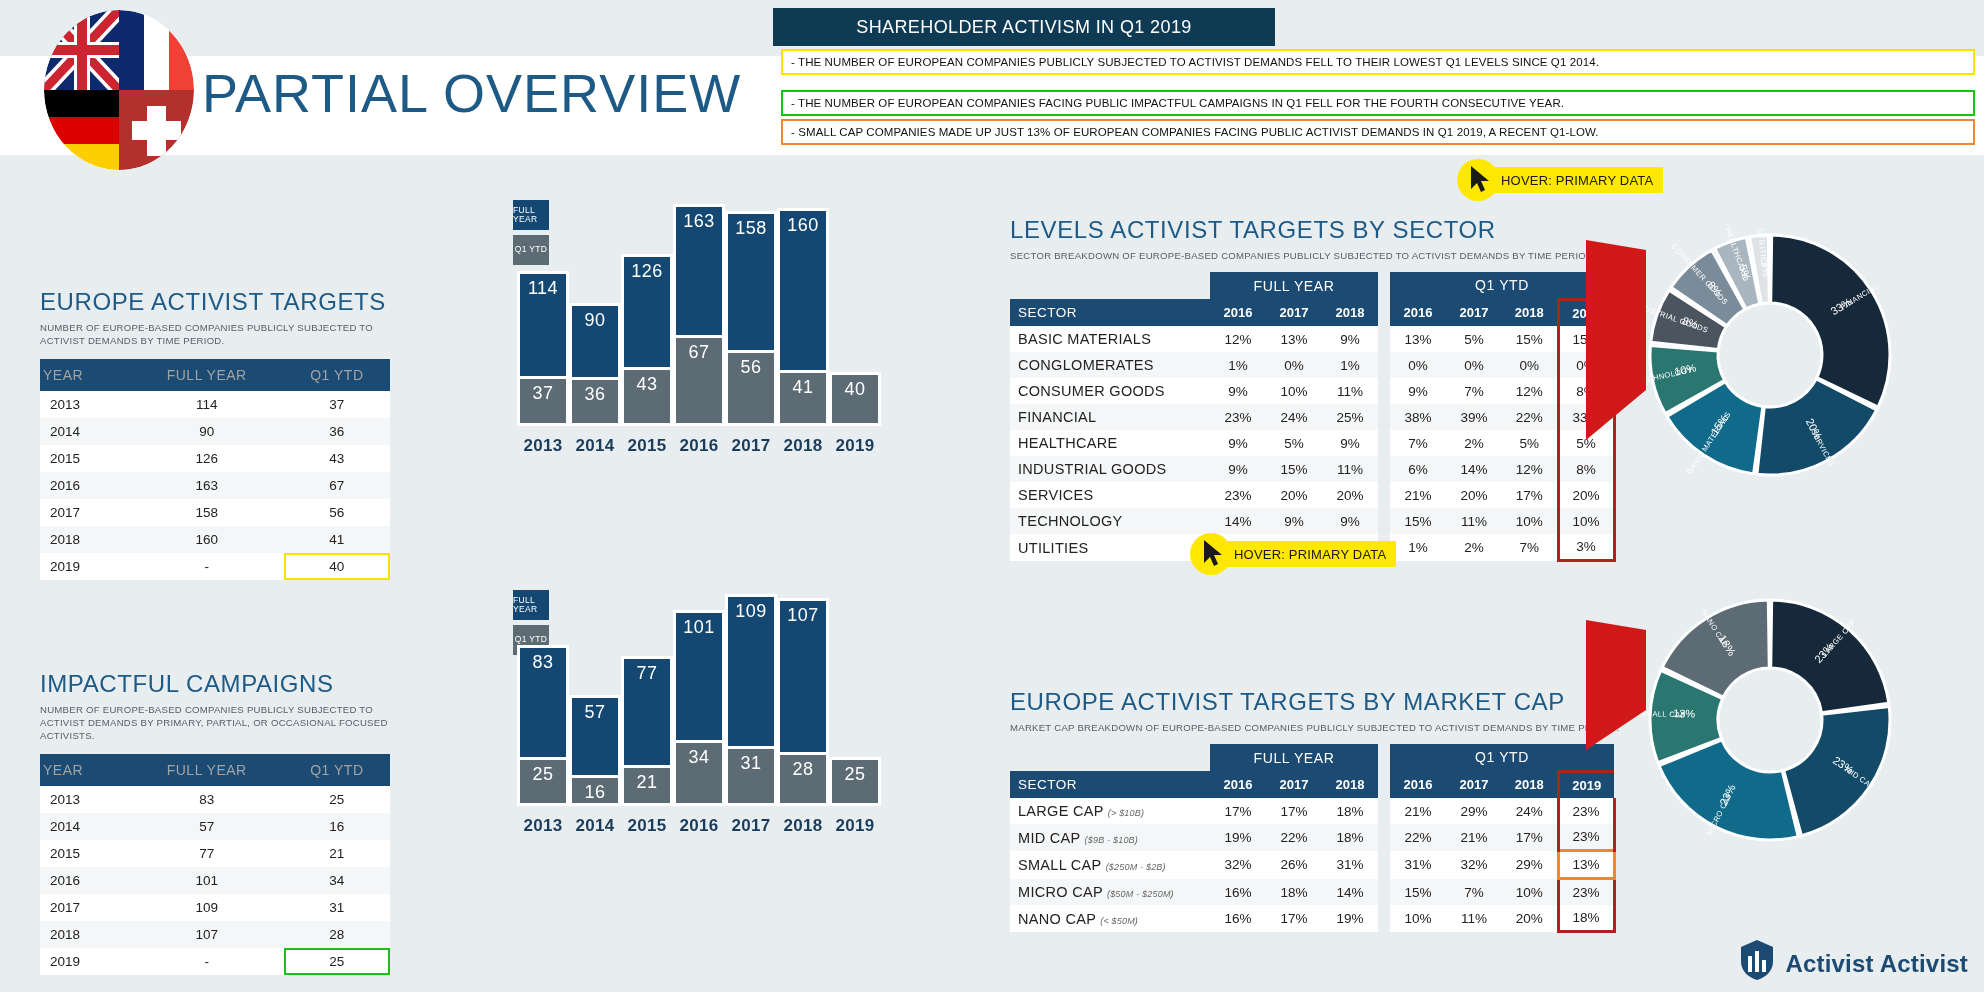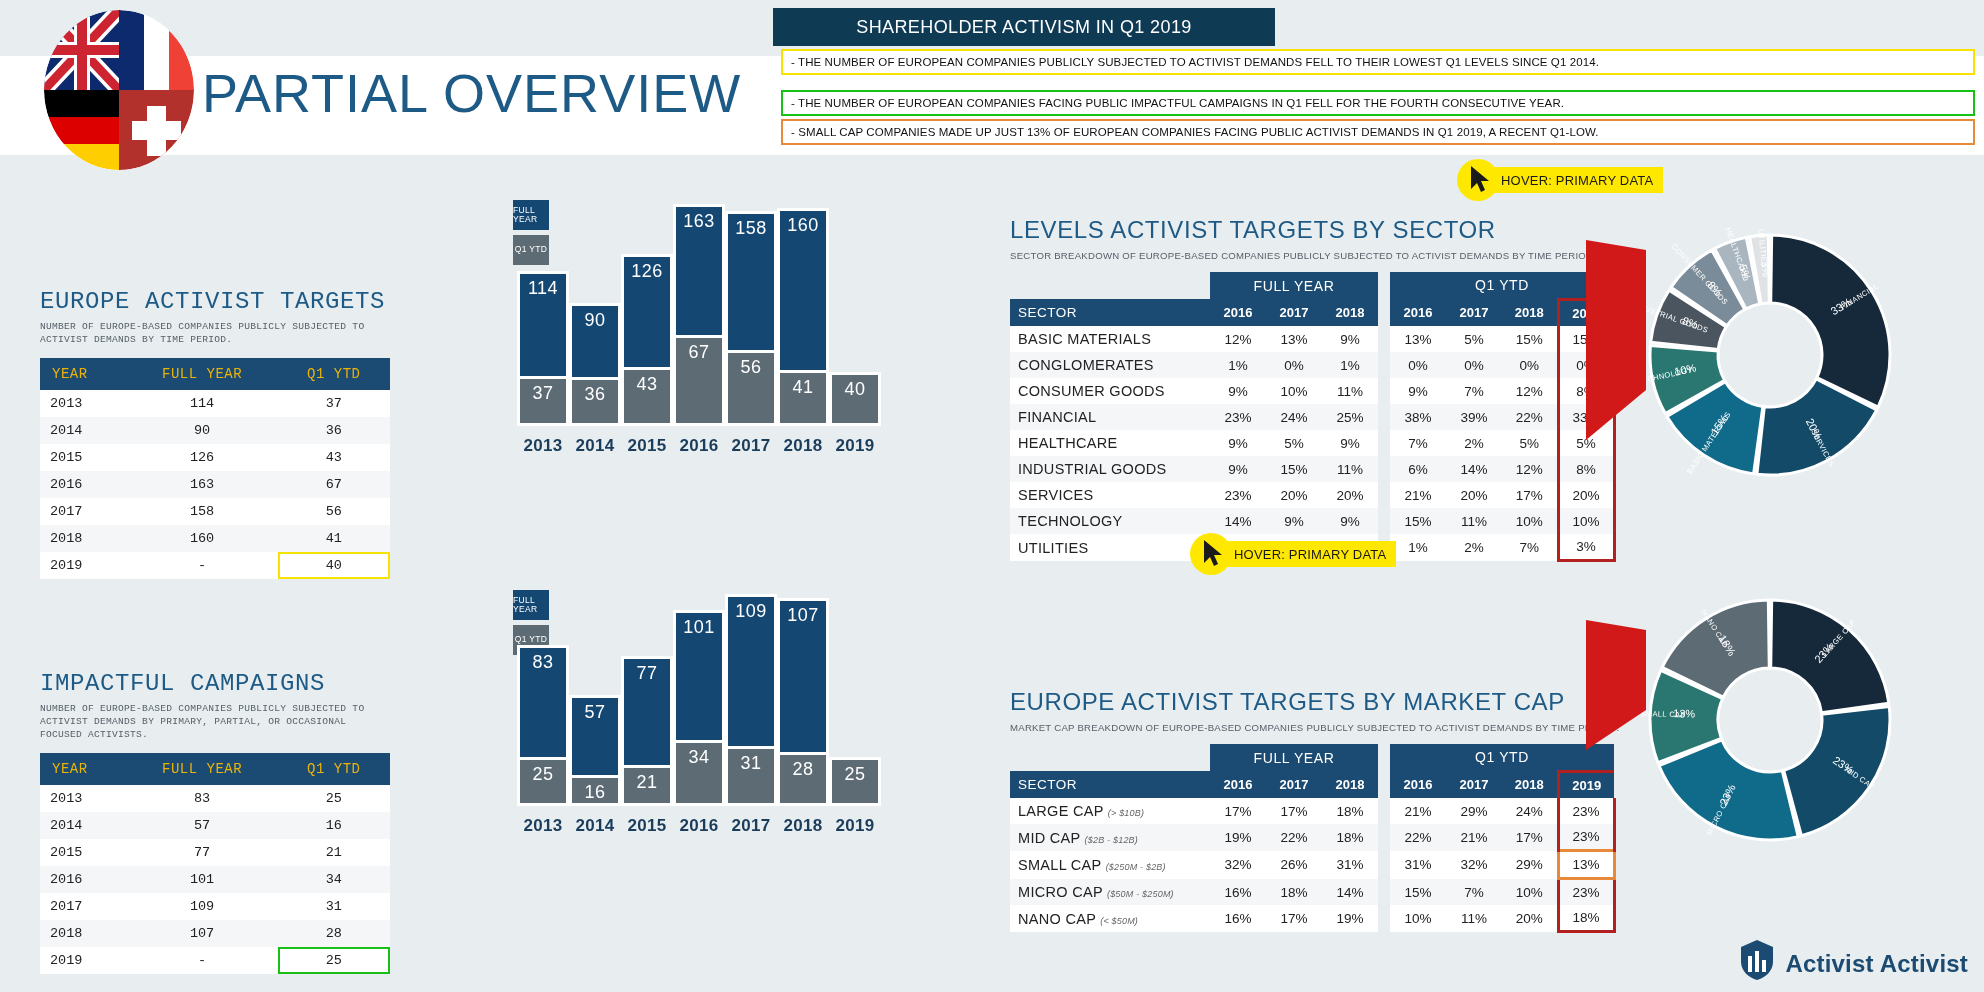--- a/index.html
+++ b/index.html
@@ -49,27 +49,27 @@
   }
   #bullet-0 { top:49px; border-color:#f7e200; }
   #bullet-1 { top:90px; border-color:#18c018; }
   #bullet-2 { top:119px; border-color:#e8893a; }
 
   
   .section-title { font-size:24px; color:#1d5a85; letter-spacing:.6px; }
   .section-sub { font-size:9.6px; color:#555f66; letter-spacing:.25px; line-height:1.35; margin-top:6px; }
 
   
-  .left-block { position:absolute; width:350px;font-family:Liberation Mono, monospace; }
+  .left-block { position:absolute; width:350px; }
   #left-block-1 { left:40px; top:288px; }
   #left-block-2 { left:40px; top:670px; }
   table.simple { width:350px; border-collapse:collapse; margin-top:11px; font-size:13.5px; }
   table.simple th {
-    background:#1b4a72; color:#eab308; font-weight:400; font-size:14px;
-    padding:8px 12px; text-align:left; letter-spacing:.5px;
+    background:#1b4a72; color:#a3a3a3; font-weight:400; font-size:14px;
+    padding:8px 3px; text-align:left; letter-spacing:.5px;
   }
   table.simple th.c { text-align:center; }
   table.simple th.r { text-align:center; }
   table.simple td { padding:6px 10px; color:#222; }
   table.simple td.c { text-align:center; }
   table.simple tr.odd td { background:#ffffff; }
   table.simple tr.even td { background:#f4f6f7; }
   td.hl-yellow { outline:2px solid #f7e200; outline-offset:-2px; background:#fff !important; }
   td.hl-green  { outline:2px solid #18c018; outline-offset:-2px; background:#fff !important; }
 
@@ -643,21 +643,21 @@
           <td class="v">17%</td>
           <td class="v">17%</td>
           <td class="v">18%</td>
           <td class="spacer-cell"></td>
           <td class="v">21%</td>
           <td class="v">29%</td>
           <td class="v">24%</td>
           <td class="v" style="border-left:3px solid #b32020;border-right:3px solid #b32020;">23%</td>
         </tr>
         <tr class="even">
-          <td class="label">MID CAP <span class="sublabel">($2B - $12B)</span></td>
+          <td class="label">MID CAP <span class="sublabel">($9B - $10B)</span></td>
           <td class="v">19%</td>
           <td class="v">22%</td>
           <td class="v">18%</td>
           <td class="spacer-cell"></td>
           <td class="v">22%</td>
           <td class="v">21%</td>
           <td class="v">17%</td>
           <td class="v" style="border-left:3px solid #b32020;border-right:3px solid #b32020;">23%</td>
         </tr>
         <tr class="odd">

